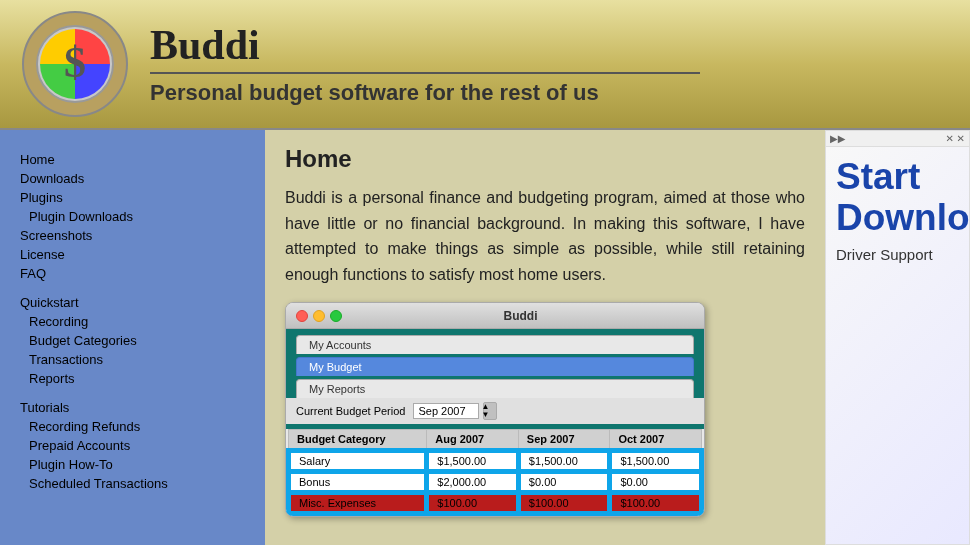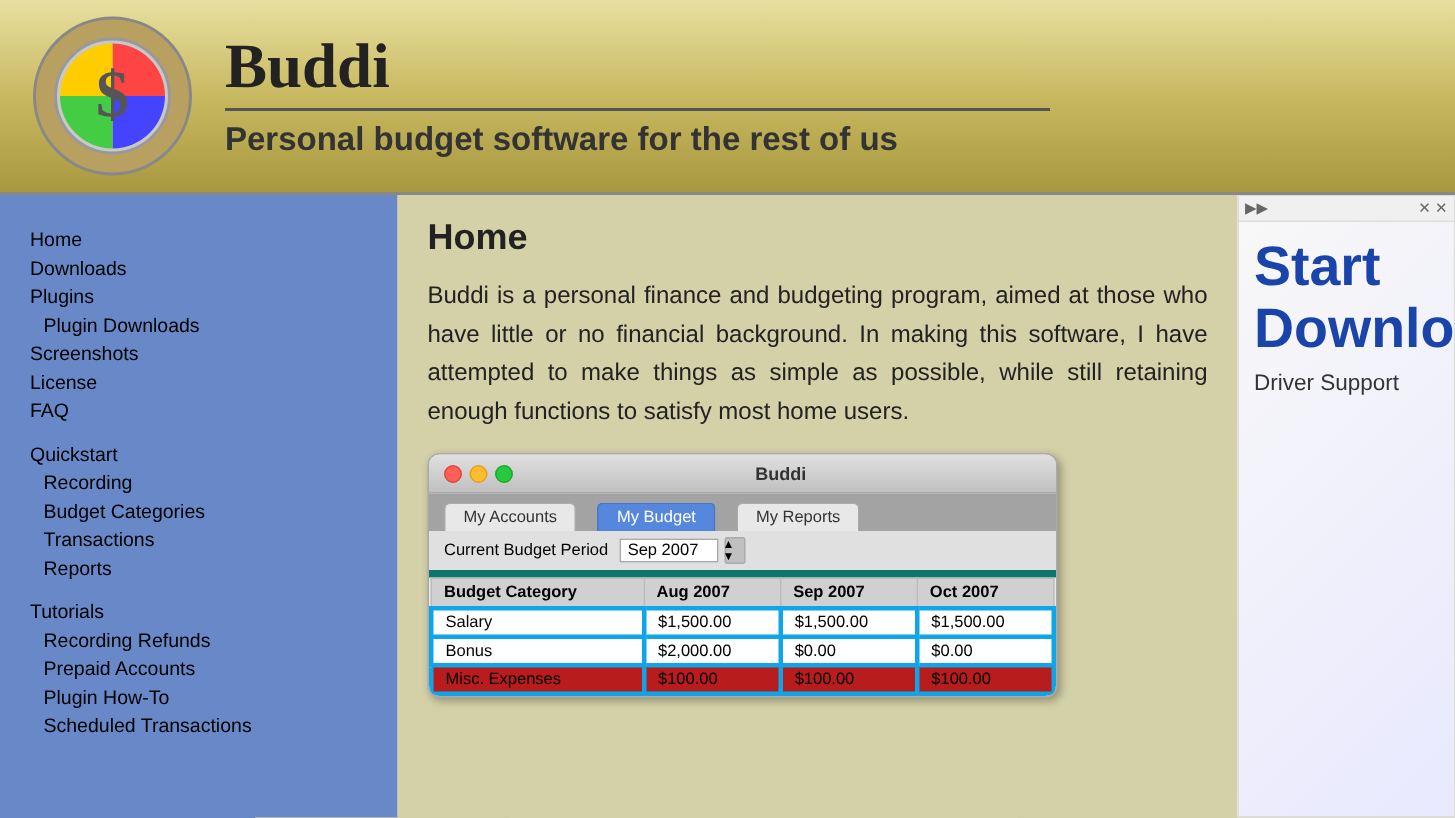--- a/index.html
+++ b/index.html
@@ -115,22 +115,23 @@
     #app-title-text {
       flex: 1;
       text-align: center;
       font-size: 12px;
       font-weight: bold;
       color: #333;
     }
     #app-tabs {
       display: flex;
       padding: 6px 10px 0;
-      background: #a3a3a3;
-      gap: 14px;
+      background: #0f766e;
+      gap: 3px;
+      flex-direction: column;
     }
     .app-tab {
       padding: 3px 12px;
       font-size: 11px;
       border-radius: 4px 4px 0 0;
       cursor: pointer;
       border: 1px solid #aaa;
       border-bottom: none;
     }
     .app-tab.active { background: #5588dd; color: white; border-color: #4477cc; }
@@ -173,21 +174,21 @@
     }
     #app-table th {
       padding: 3px 8px;
       text-align: left;
       border: 1px solid #bbb;
       font-weight: bold;
       margin-top: 48px;
     }
     #app-table td {
       padding: 2px 8px;
-      border: 3px solid #0ea5e9;
+      border: 5px solid #0ea5e9;
     }
     .row-normal { background: white; }
     .row-highlight { background: #ff8888; color: #aa0000; }
     .row-stripe { background: #b91c1c; }
 
     
     #ad-panel {
       width: 145px;
       background: white;
       border: 1px solid #ddd;

